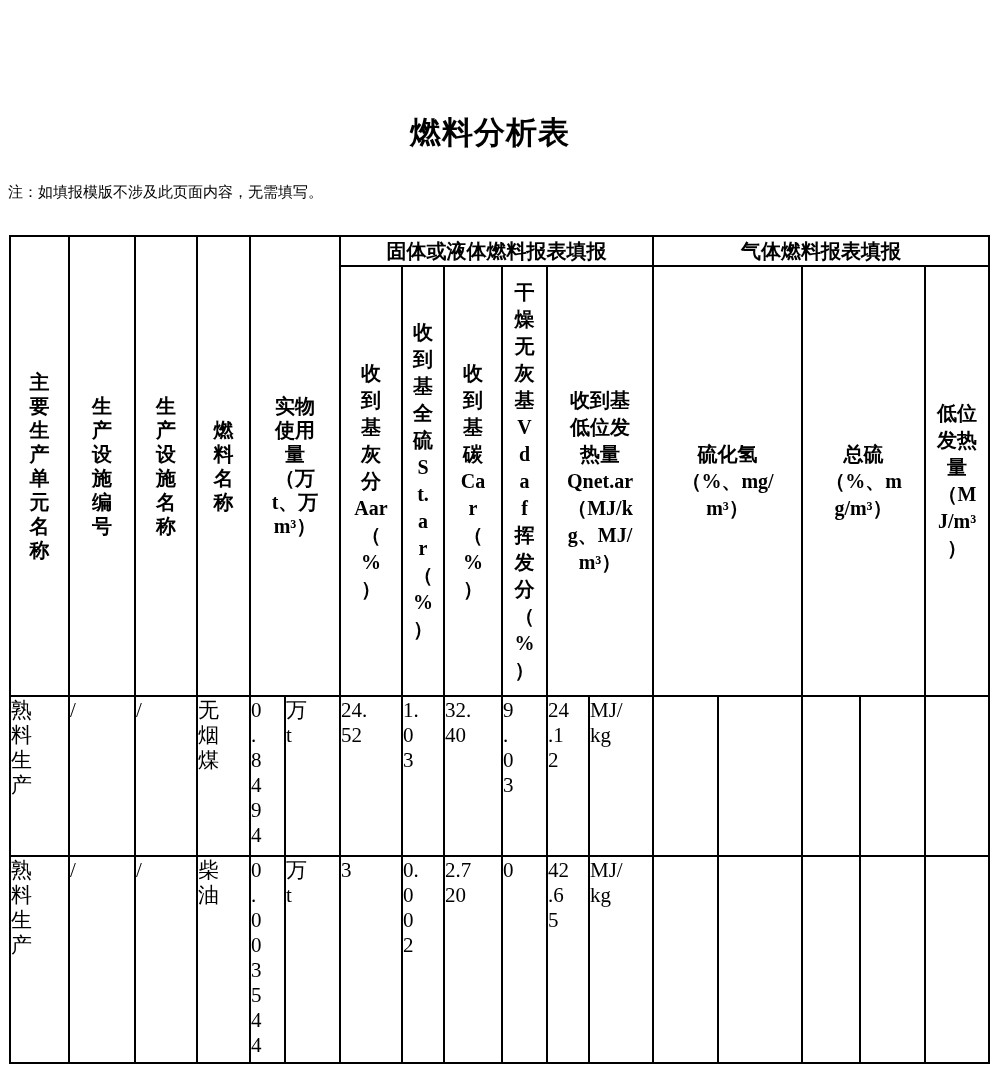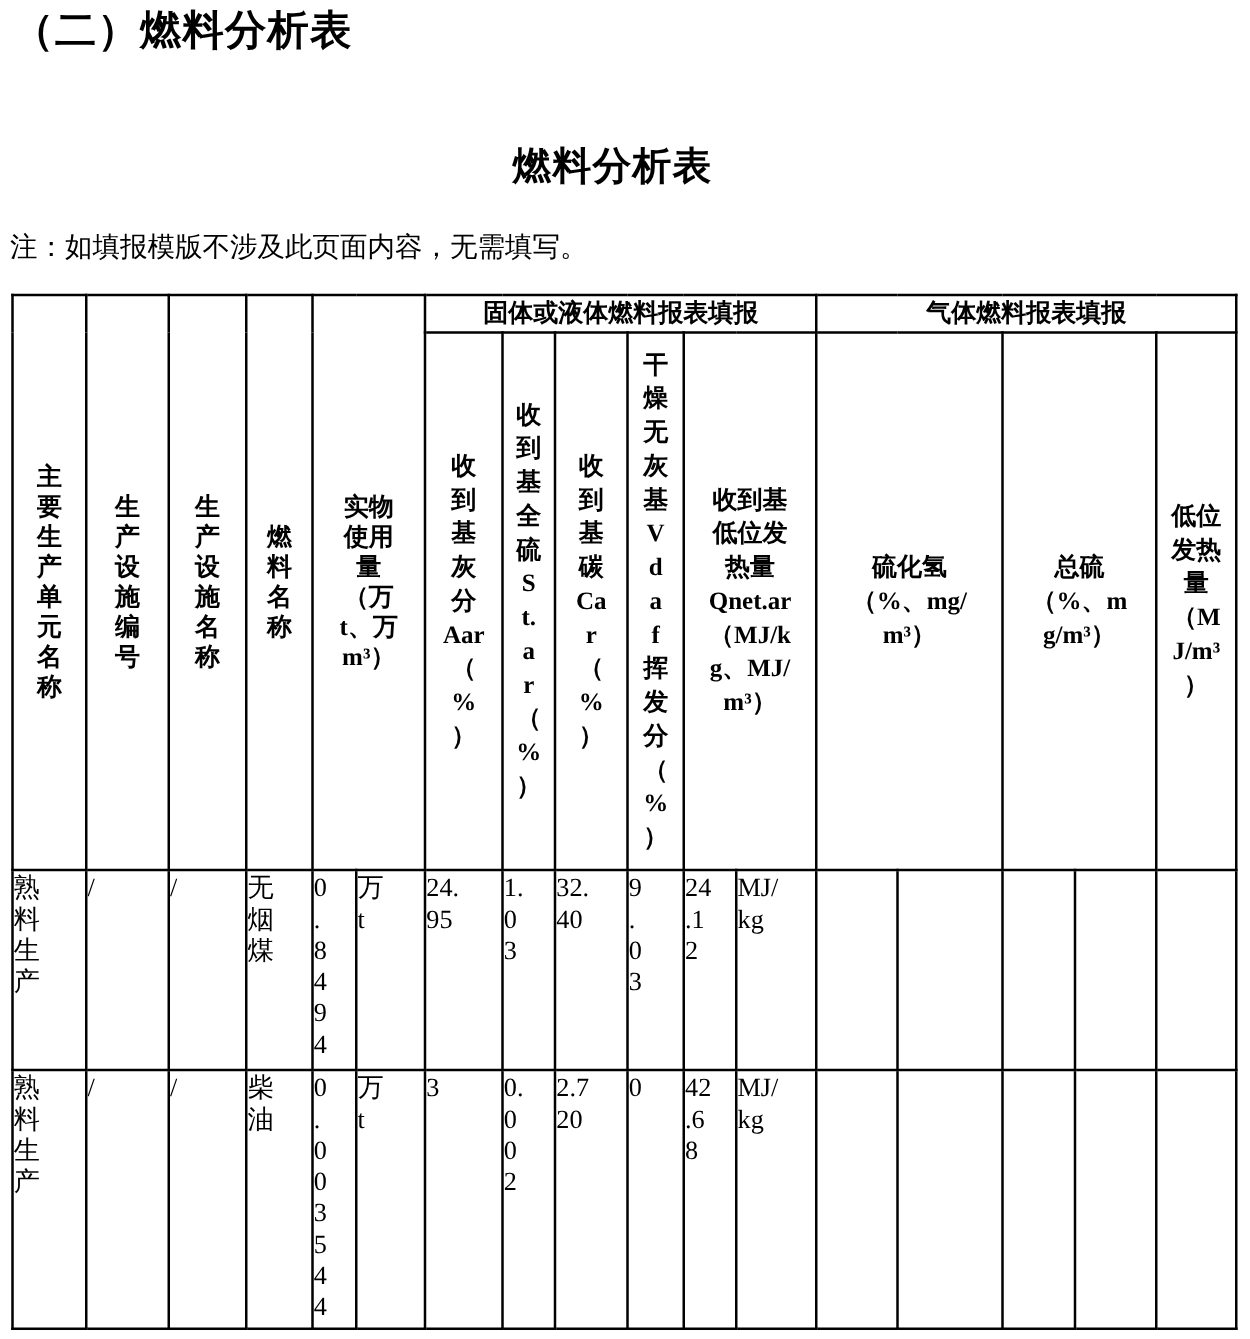--- a/index.html
+++ b/index.html
@@ -31,21 +31,21 @@
     margin: 0;
     text-align: center;
     font-size: 31px;
     font-weight: 700;
     letter-spacing: 1px;
   }
   .note {
     position: absolute;
     left: 8px; top: 183px;
     margin: 0;
-    font-size: 22px;
+    font-size: 15px;
   }
   table.fuel {
     position: absolute;
     left: 9px; top: 235px;
     width: 979px;
     border-collapse: collapse;
     table-layout: fixed;
   }
   .fuel th, .fuel td {
     border: 2px solid #000000;
@@ -71,21 +71,20 @@
   tr.group-row  { height: 30px; }
   tr.sub-row    { height: 430px; }
   tr.data-row-1 { height: 160px; }
   tr.data-row-2 { height: 207px; }
 </style>
 </head>
 <body>
 
 <div class="page">
 
-  <h1 class="section-heading">（二）燃料分析表</h1>
   <h2 class="table-title">燃料分析表</h2>
   <p class="note">注：如填报模版不涉及此页面内容，无需填写。</p>
 
   <table class="fuel">
     <colgroup>
       <col style="width:59px">
         <col style="width:66px">
         <col style="width:62px">
         <col style="width:53px">
       <col style="width:35px">
@@ -218,21 +217,21 @@
 煤</td>
       <td>0
 .
 8
 4
 9
 4</td>
       <td>万
 t</td>
       <td>24.
-95</td>
+52</td>
       <td>1.
 0
 3</td>
       <td>32.
 40</td>
       <td>9
 .
 0
 3</td>
       <td>24
@@ -269,21 +268,21 @@
       <td>3</td>
       <td>0.
 0
 0
 2</td>
       <td>2.7
 20</td>
       <td>0</td>
       <td>42
 .6
-8</td>
+5</td>
       <td>MJ/
 kg</td>
       <td></td>
       <td></td>
       <td></td>
       <td></td>
       <td></td>
     </tr>
   </tbody>
     </table>

